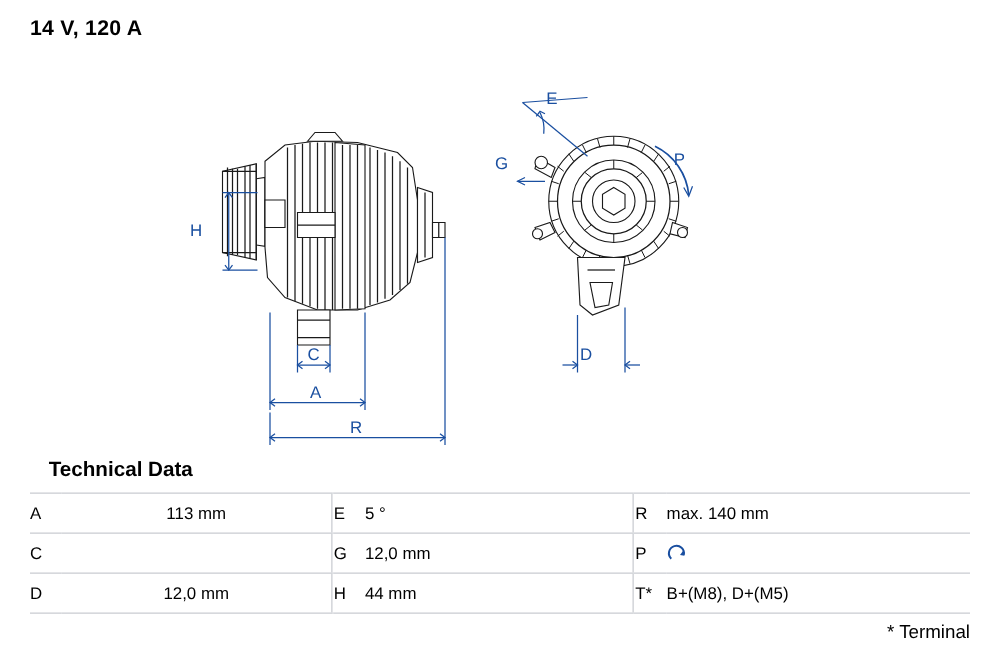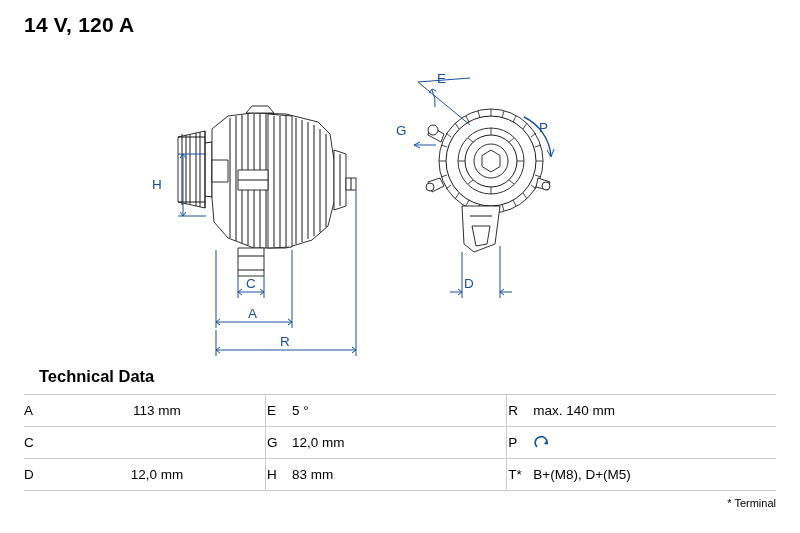--- a/index.html
+++ b/index.html
@@ -17,21 +17,21 @@
   }
   .page {
     position: relative;
     width: 800px;
     height: 533px;
   }
   .title {
     position: absolute;
     left: 24px;
     top: 13px;
-    font-size: 21px;
+    font-size: 17px;
     font-weight: bold;
     letter-spacing: 0.2px;
   }
   .drawing {
     position: absolute;
     left: 0;
     top: 30px;
     width: 800px;
     height: 330px;
   }
@@ -73,21 +73,21 @@
     border-left: 1px solid #c9ccd1;
     padding: 0;
   }
   .col-a { width: 230px; text-align: center; }
   .col-b { width: 228px; }
   .col-c { width: 258px; }
   .footnote {
     position: absolute;
     right: 24px;
     top: 497px;
-    font-size: 11px;
+    font-size: 15px;
     text-align: center;
   }
   .dim-label {
     font-family: "Liberation Sans", sans-serif;
     font-size: 13.5px;
     fill: #1a4fa0;
   }
   .blue-line {
     stroke: #1a4fa0;
     stroke-width: 1;
@@ -328,21 +328,21 @@
             <path d="M4 13 A 6 6 0 1 1 14 10" fill="none" stroke="#1a4fa0" stroke-width="1.6"></path>
             <path d="M11 10 L14.5 10.5 L13.5 6.6 Z" fill="#1a4fa0"></path>
           </svg>
         </td>
       </tr>
       <tr>
         <td class="key">D</td>
         <td class="val col-a">12,0 mm</td>
         <td class="sep"></td>
         <td class="key">H</td>
-        <td class="val col-b">83 mm</td>
+        <td class="val col-b">44 mm</td>
         <td class="sep"></td>
         <td class="key">T*</td>
         <td class="val col-c">B+(M8), D+(M5)</td>
       </tr>
     </tbody>
   </table>
 
   <div class="footnote">* Terminal</div>
 
 </div>

